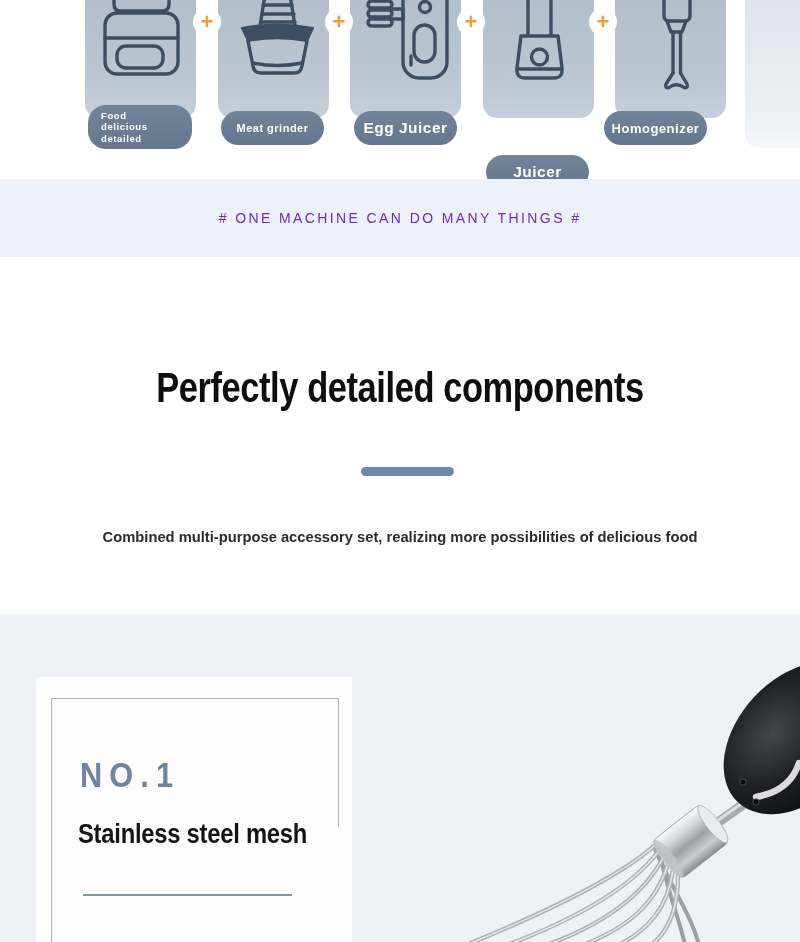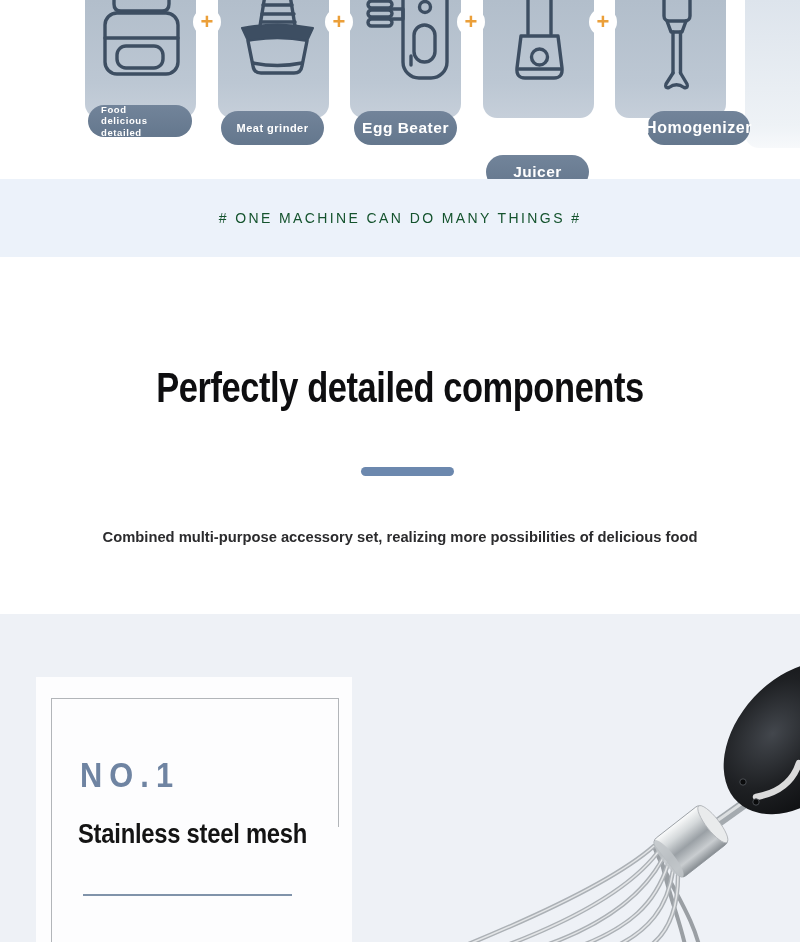--- a/index.html
+++ b/index.html
@@ -21,37 +21,37 @@
     border-radius:0 0 0 14px;
   }
   .tile svg{position:absolute;left:0;top:0;}
   .pill{
     position:absolute;top:111px;height:34px;width:103px;
     background:linear-gradient(180deg,#72849a,#64778d);
     border-radius:17px;color:#fff;font-weight:bold;
     display:flex;align-items:center;justify-content:center;
     letter-spacing:.5px;box-sizing:border-box;
   }
-  .pill-1{left:88px;top:105px;height:32px;width:104px;
+  .pill-1{left:88px;top:105px;height:44px;width:104px;
     font-size:9.5px;line-height:11.5px;justify-content:flex-start;
     padding-left:13px;border-radius:18px;letter-spacing:.6px;}
   .pill-2{left:221px;font-size:11px;}
   .pill-3{left:354px;font-size:15.5px;}
   .pill-4{left:486px;font-size:15.5px;margin-top:44px;}
-  .pill-5{left:647px;font-size:16px;}
+  .pill-5{left:604px;font-size:13px;}
   .plus{
     position:absolute;top:8px;width:28px;height:28px;border-radius:50%;
     background:#ffffff;color:#eb9f39;font-size:22px;font-weight:bold;
     display:flex;align-items:center;justify-content:center;line-height:1;
   }
   .plus-1{left:193px;} .plus-2{left:325px;} .plus-3{left:457px;} .plus-4{left:589px;}
   
   .banner{
     position:absolute;left:0;top:179px;width:800px;height:78px;
-    background:#ecf2fa;color:#14532d;font-size:14px;letter-spacing:2.4px;
+    background:#ecf2fa;color:#6d28d9;font-size:14px;letter-spacing:2.4px;
     font-weight:500;display:flex;align-items:center;justify-content:center;
   }
   
   .features-title{
     position:absolute;left:0;top:364px;width:800px;text-align:center;
     font-size:42px;font-weight:bold;color:#0e0e10;letter-spacing:-.5px;
     transform:scaleX(.82);transform-origin:50% 50%;white-space:nowrap;
   }
   .accent-bar{
     position:absolute;left:361px;top:467px;width:93px;height:9px;
@@ -167,21 +167,21 @@
       </div>
 
     <div class="pill pill-1">
       <div>
         <div>Food</div>
         <div>delicious</div>
         <div>detailed</div>
       </div>
     </div>
     <div class="pill pill-2">Meat grinder</div>
-    <div class="pill pill-3">Egg Beater</div>
+    <div class="pill pill-3">Egg Juicer</div>
     <div class="pill pill-4">Juicer</div>
     <div class="pill pill-5">Homogenizer</div>
   </div>
 
   <div class="banner"># ONE MACHINE CAN DO MANY THINGS #</div>
 
   <div class="features-title">Perfectly detailed components</div>
   <div class="accent-bar"></div>
   <div class="features-sub">Combined multi-purpose accessory set, realizing more possibilities of delicious food</div>
 

